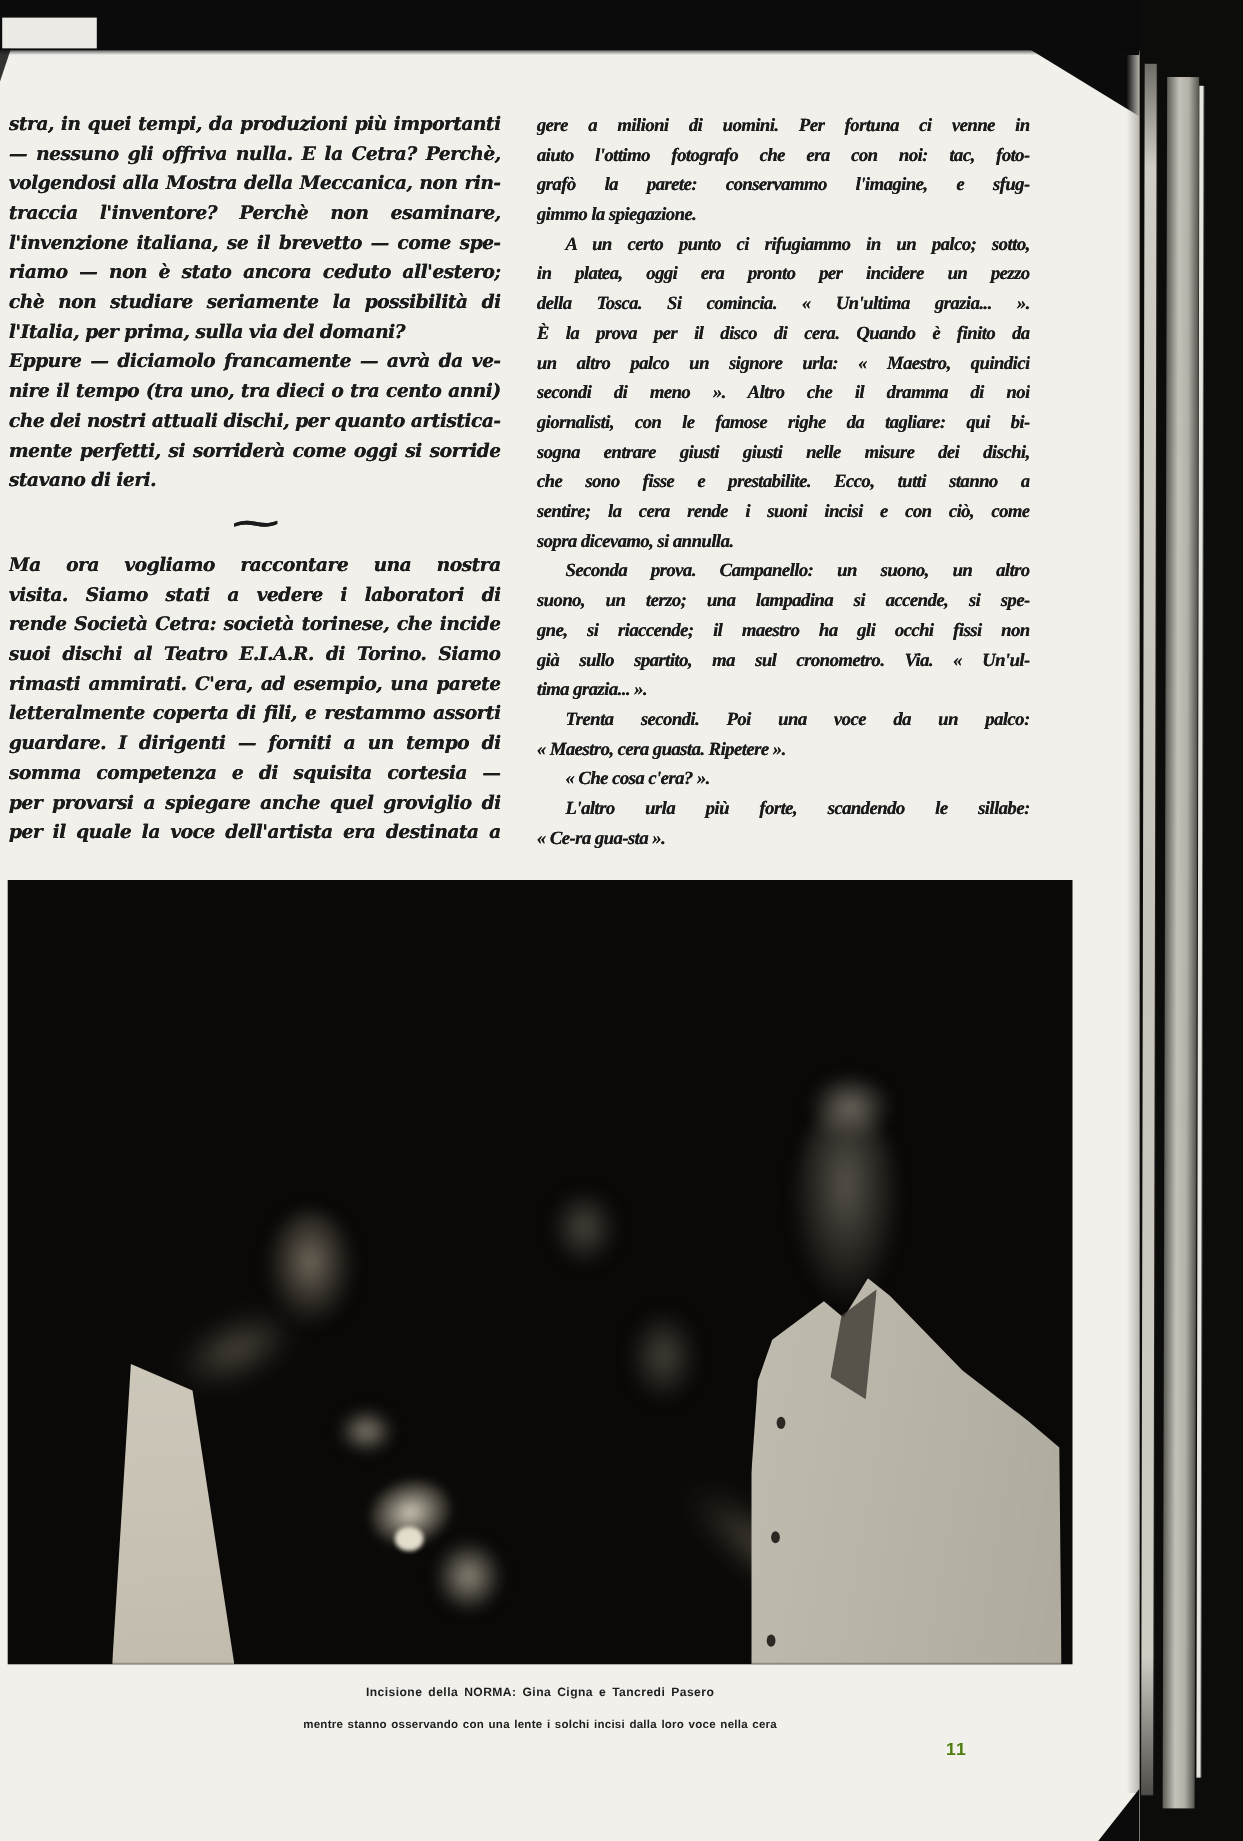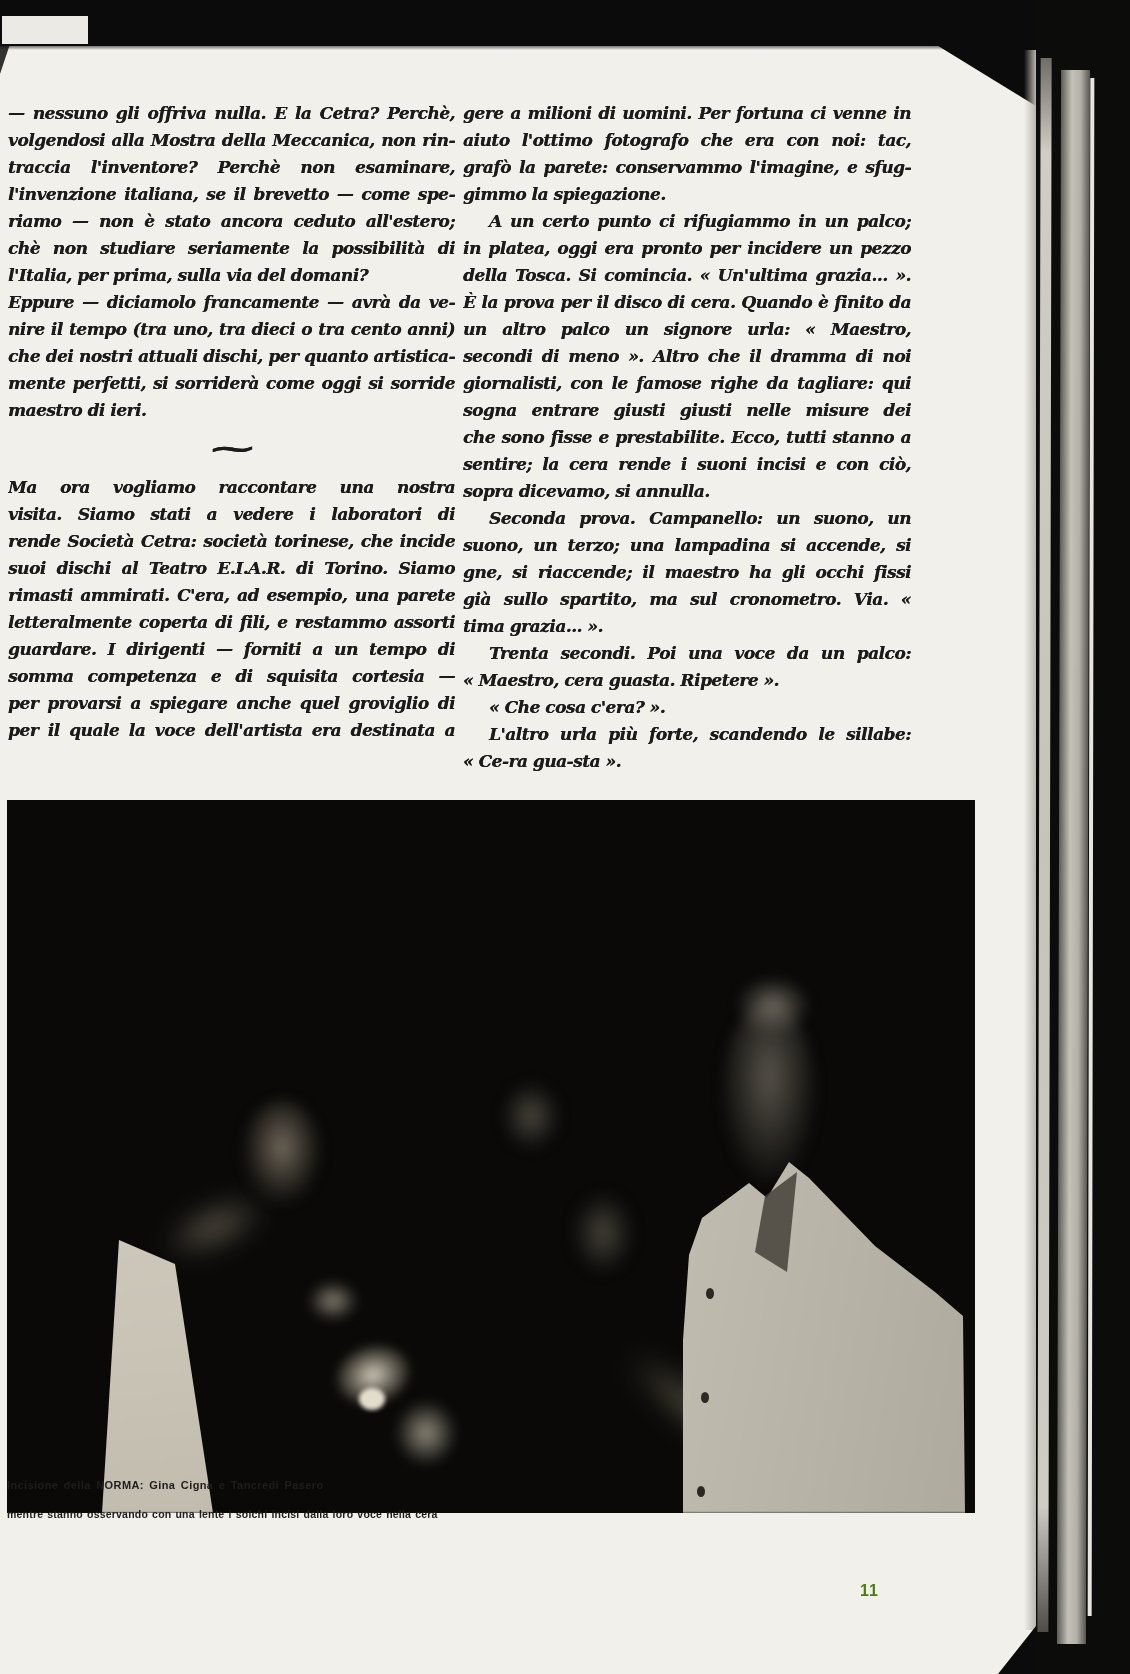--- a/index.html
+++ b/index.html
@@ -33,21 +33,21 @@
   
   .article{position:absolute;left:0;top:100px;width:1036px;}
   .col{
     position:absolute;top:0;
     color:var(--ink,#1b1b1b);
     font-family:"DejaVu Serif",serif;font-style:italic;font-weight:700;
     font-size:17px;line-height:27px;letter-spacing:-0.5px;
     text-shadow:0.2px 0 0 currentColor;
   }
   .col1{left:8px;width:447px;}
-  .col2{left:463px;width:448px;}
+  .col2{left:488px;width:448px;font-family:Liberation Serif, serif;}
   .line{text-align:justify;text-align-last:justify;height:27px;overflow:hidden;}
   .line.end{text-align-last:left;}
   .line.indent{text-indent:26px;}
   .divider{height:50px;display:flex;align-items:center;justify-content:center;}
   .divider span{font-weight:700;font-style:normal;font-size:26px;
     transform:scaleX(2.4) scaleY(1.15);display:inline-block;}
   
   .photo{position:absolute;left:7px;top:800px;width:968px;height:713px;
     background:var(--photo_bg,#0a0908);overflow:hidden;}
   .photo .blob{position:absolute;border-radius:50%;}
@@ -83,21 +83,21 @@
       782px 362px,802px 378px,868px 446px,928px 492px,956px 516px,958px 713px);
     background:linear-gradient(100deg,#d8d4c8 0%,#cdc9bc 45%,#aeaa9d 100%);filter:blur(1px);}
   .ph-collar{position:absolute;left:0;top:0;width:100%;height:100%;
     clip-path:polygon(758px 396px,790px 372px,780px 472px,748px 452px);
     background:#46423a;filter:blur(2.5px);opacity:.85;}
   .ph-btn{position:absolute;width:8px;height:11px;border-radius:50%;background:#2c2924;}
   .ph-btn.b1{left:699px;top:488px;}
   .ph-btn.b2{left:694px;top:592px;}
   .ph-btn.b3{left:690px;top:686px;}
   
-  .caption{position:absolute;left:7px;top:1479px;width:968px;text-align:left;
+  .caption{position:absolute;left:7px;top:1533px;width:968px;text-align:center;
     color:var(--caption_ink,#1d1d1d);
     font-family:"Liberation Sans","DejaVu Sans",sans-serif;font-weight:bold;}
   .cap1{font-size:11px;letter-spacing:.4px;word-spacing:2px;}
   .cap2{font-size:10.5px;letter-spacing:.2px;word-spacing:1px;margin-top:17px;}
   .pagenum{position:absolute;left:860px;top:1582px;
     font-family:"Liberation Sans","DejaVu Sans",sans-serif;
     font-weight:bold;font-size:16px;letter-spacing:1px;color:#4d7c0f;}
 </style>
 </head>
 <body>
@@ -106,34 +106,35 @@
 
   <div class="top-band"></div>
   <div class="top-notch"></div>
   <div class="left-smear"></div>
   <div class="top-right-wedge"></div>
   <div class="page-shadow-right"></div>
 
   <div class="article">
     <div class="col col1">
         <div class="para">
+          <div class="line">stra, in quei tempi, da produzioni più importanti</div>
           <div class="line">— nessuno gli offriva nulla. E la Cetra? Perchè, ri-</div>
           <div class="line">volgendosi alla Mostra della Meccanica, non rin-</div>
           <div class="line">traccia l'inventore? Perchè non esaminare, almeno,</div>
           <div class="line">l'invenzione italiana, se il brevetto — come spe-</div>
           <div class="line">riamo — non è stato ancora ceduto all'estero; per-</div>
           <div class="line">chè non studiare seriamente la possibilità di mettere</div>
           <div class="line end">l'Italia, per prima, sulla via del domani?</div>
         </div>
         <div class="para">
           <div class="line">Eppure — diciamolo francamente — avrà da ve-</div>
           <div class="line">nire il tempo (tra uno, tra dieci o tra cento anni)</div>
           <div class="line">che dei nostri attuali dischi, per quanto artistica-</div>
           <div class="line">mente perfetti, si sorriderà come oggi si sorride dei</div>
-          <div class="line end">maestro di ieri.</div>
+          <div class="line end">stavano di ieri.</div>
         </div>
         <div class="divider">
           <span>~</span>
         </div>
         <div class="para">
           <div class="line">Ma ora vogliamo raccontare una nostra interessante</div>
           <div class="line">visita. Siamo stati a vedere i laboratori di incisione</div>
           <div class="line">rende Società Cetra: società torinese, che incide i</div>
           <div class="line">suoi dischi al Teatro E.I.A.R. di Torino. Siamo</div>
           <div class="line">rimasti ammirati. C'era, ad esempio, una parete</div>

